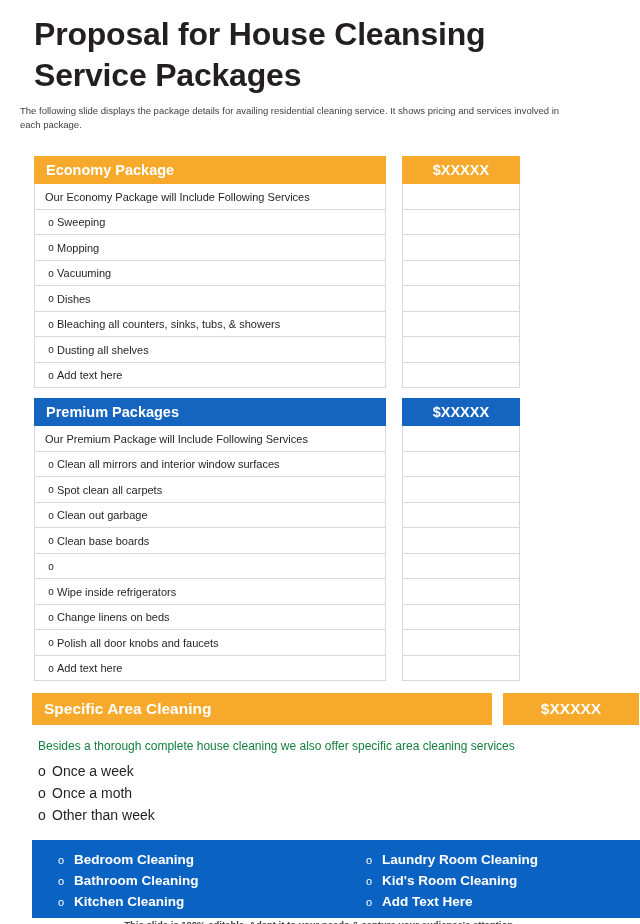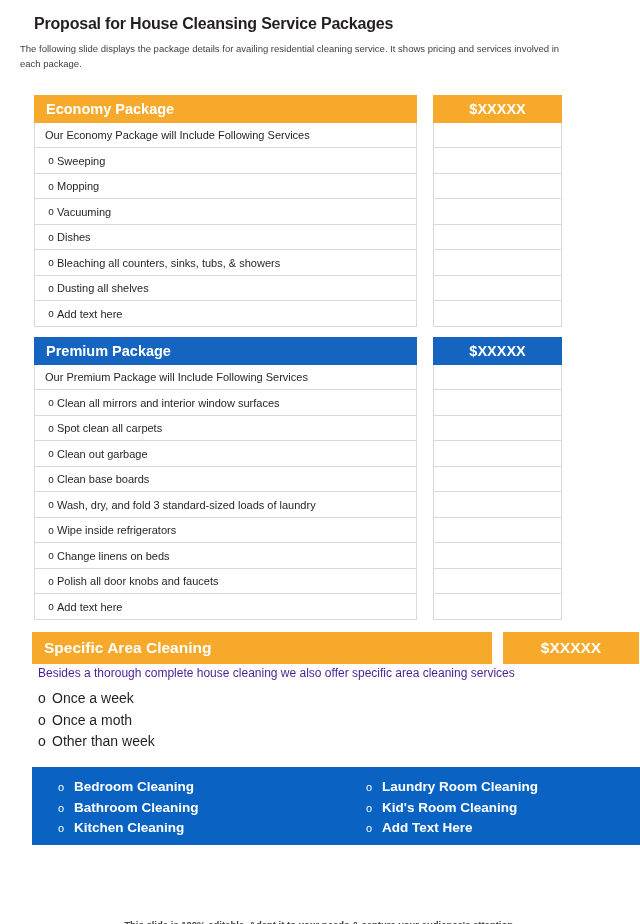--- a/index.html
+++ b/index.html
@@ -15,40 +15,40 @@
     overflow: hidden;
   }
   .slide {
     position: relative;
     width: 640px;
     height: 924px;
     box-sizing: border-box;
     padding: 0 16px;
   }
   .title {
-    font-size: 16px;
+    font-size: 32px;
     font-weight: bold;
     line-height: 1.28;
     letter-spacing: -0.2px;
     margin: 14px 0 0 18px;
     width: 470px;
     color: #231f20;
   }
   .subtitle {
     margin: 8px 0 0 4px;
     width: 560px;
     font-size: 9.5px;
     line-height: 1.5;
     color: #404040;
   }
 
   
   .pkg-block {
     margin: 0 0 0 18px;
-    width: 528px;
+    width: 486px;
     display: flex;
     gap: 16px;
   }
   .pkg-left {
     width: 440px;
   }
   .pkg-right {
     width: 148px;
   }
   .pkg-header {
@@ -130,23 +130,23 @@
     height: 32px;
     background: #f6a92b;
     display: flex;
     align-items: center;
     justify-content: center;
     color: #ffffff;
     font-size: 15.5px;
     font-weight: bold;
   }
   .specific-desc {
-    margin: 2px 0 0 22px;
+    margin: 14px 0 0 22px;
     font-size: 12px;
-    color: #4c1d95;
+    color: #15803d;
   }
   .specific-list {
     margin: 8px 0 0 22px;
     font-size: 14px;
     line-height: 1.55;
     color: #231f20;
   }
   .specific-list div .bullet {
     display: inline-block;
     width: 14px;
@@ -243,41 +243,40 @@
       <div class="price-row"></div>
       <div class="price-row"></div>
       <div class="price-row"></div>
       <div class="price-row"></div>
       <div class="price-row"></div>
     </div>
   </div>
 
   <div class="pkg-block" style="margin-top:10px;">
     <div class="pkg-left">
-      <div class="pkg-header premium">Premium Package</div>
+      <div class="pkg-header premium">Premium Packages</div>
       <div class="row intro">Our Premium Package will Include  Following  Services</div>
       <div class="row">
           <span class="bullet">o</span>
           <span>Clean all mirrors and interior  window surfaces</span>
         </div>
       <div class="row">
           <span class="bullet">o</span>
           <span>Spot clean all carpets</span>
         </div>
       <div class="row">
           <span class="bullet">o</span>
           <span>Clean out garbage</span>
         </div>
       <div class="row">
           <span class="bullet">o</span>
           <span>Clean base boards</span>
         </div>
       <div class="row">
           <span class="bullet">o</span>
-          <span>Wash, dry, and fold 3 standard-sized loads of laundry</span>
         </div>
       <div class="row">
           <span class="bullet">o</span>
           <span>Wipe inside refrigerators</span>
         </div>
       <div class="row">
           <span class="bullet">o</span>
           <span>Change linens  on beds</span>
         </div>
       <div class="row">

